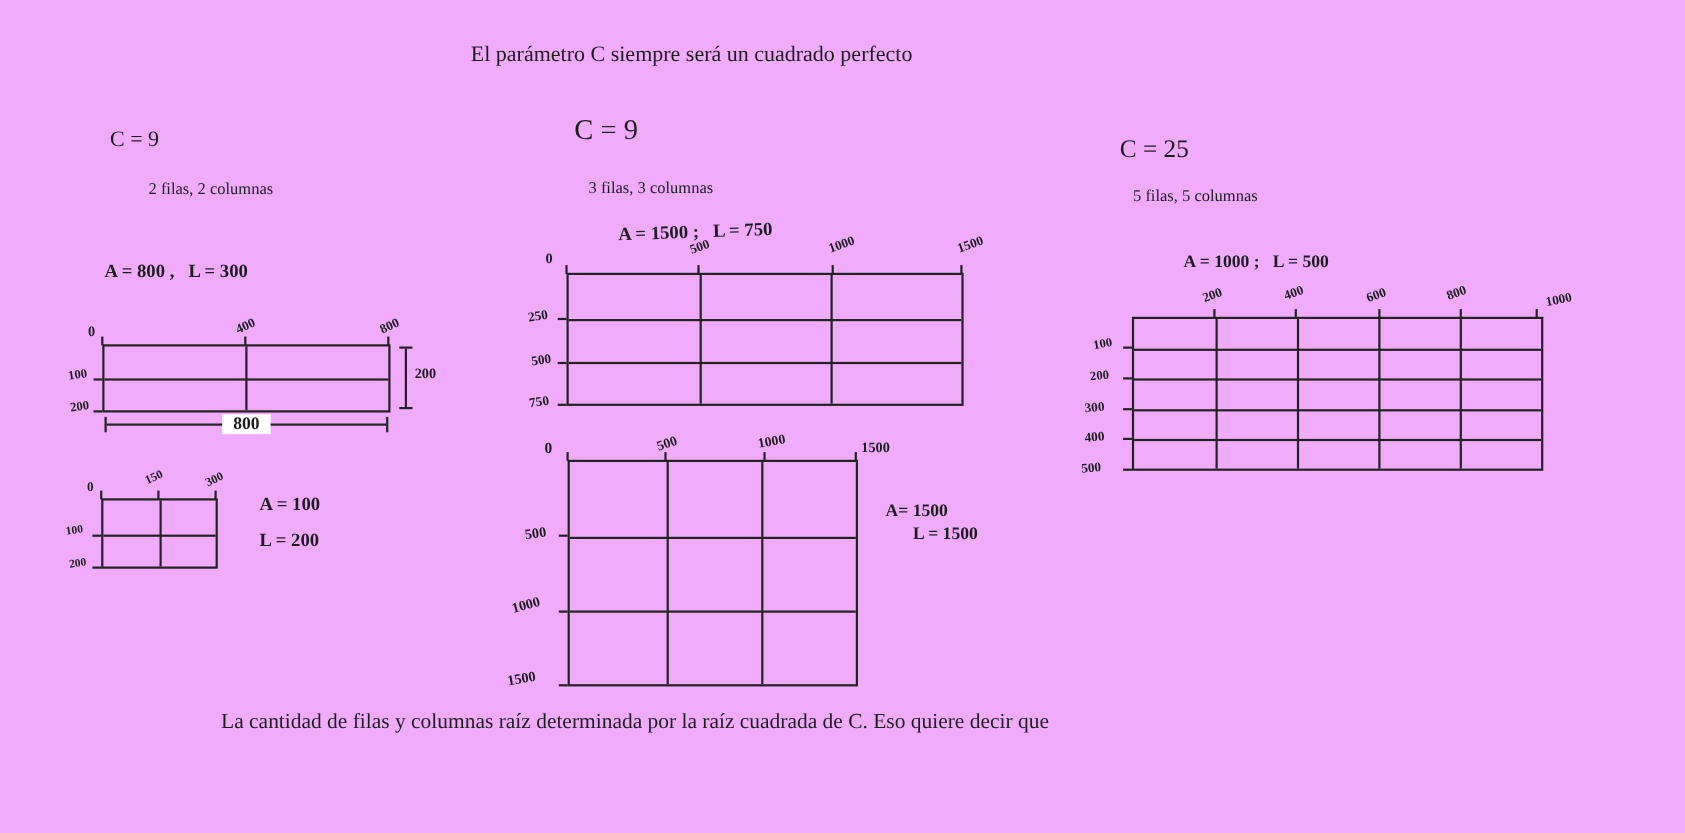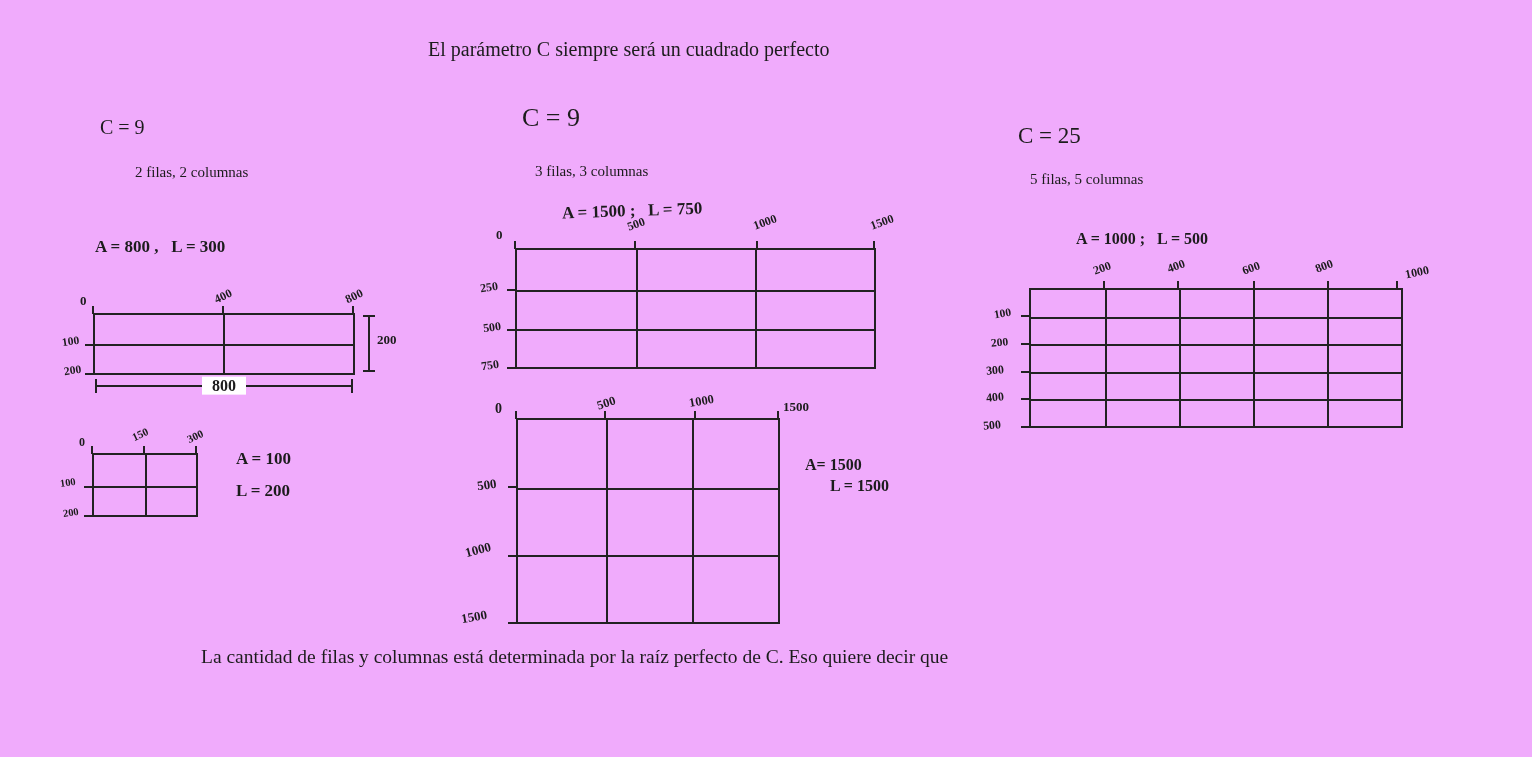--- a/index.html
+++ b/index.html
@@ -154,15 +154,15 @@
     <span class="tick-lb" style="left:1242px;top:262px;font-size:12px;transform:rotate(-20deg);">600</span>
     <span class="tick-lb" style="left:1315px;top:260px;font-size:12px;transform:rotate(-20deg);">800</span>
     <span class="tick-lb" style="left:1405px;top:266px;font-size:12px;transform:rotate(-12deg);">1000</span>
     <span class="tick-lb" style="left:994px;top:308px;font-size:11.5px;transform:rotate(-10deg);">100</span>
     <span class="tick-lb" style="left:991px;top:337px;font-size:11.5px;transform:rotate(-5deg);">200</span>
     <span class="tick-lb" style="left:986px;top:364px;font-size:12px;transform:rotate(-5deg);">300</span>
     <span class="tick-lb" style="left:986px;top:391px;font-size:12px;transform:rotate(-5deg);">400</span>
     <span class="tick-lb" style="left:983px;top:419px;font-size:12px;transform:rotate(-5deg);">500</span>
   </div>
 
-  <div class="t hw" style="left:201px;top:646px;font-size:19.5px;">La cantidad de filas y columnas está determinada por la raíz perfecto de C. Eso quiere decir que</div>
+  <div class="t hw" style="left:201px;top:646px;font-size:19.5px;">La cantidad de filas y columnas raíz determinada por la raíz cuadrada de C. Eso quiere decir que</div>
 
 </div>
 
 </body></html>

